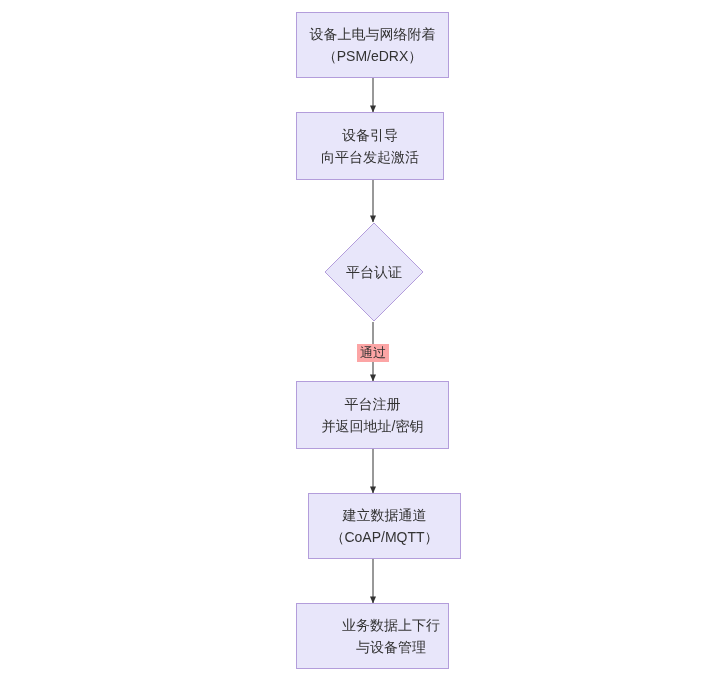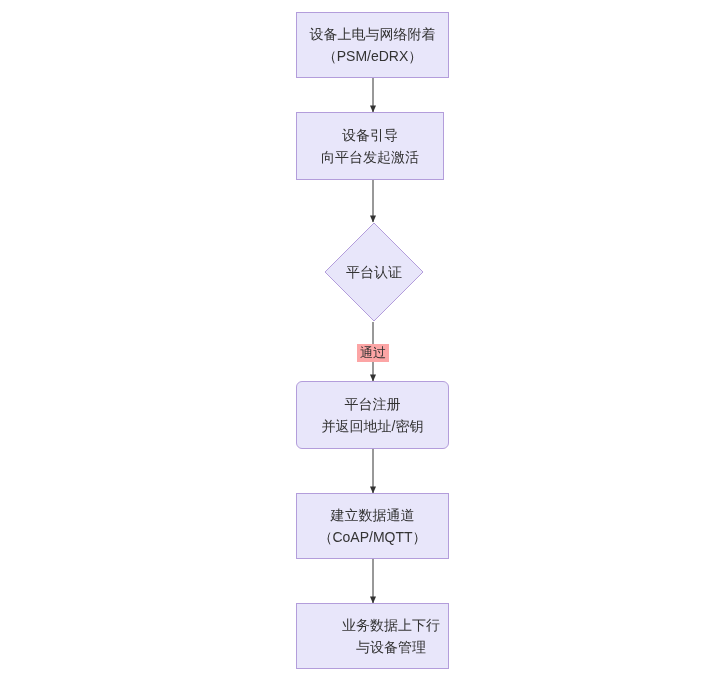--- a/index.html
+++ b/index.html
@@ -108,26 +108,26 @@
 向平台发起激活</span>
   </div>
 
   <div class="node node-decision" style="left:324px; top:222px; width:100px; height:100px;">
     <svg class="diamond-shape" width="100" height="100" viewBox="0 0 100 100" xmlns="http://www.w3.org/2000/svg">
       <polygon points="50,1 99,50 50,99 1,50" fill="#e8e6fa" stroke="#b39ddb" stroke-width="1"></polygon>
     </svg>
     <span class="diamond-label">平台认证</span>
   </div>
 
-  <div class="node node-process" style="left:296px; top:381px; width:153px; height:68px;border-radius:6px;">
+  <div class="node node-process" style="left:296px; top:381px; width:153px; height:68px;">
     <span class="node-label">平台注册
 并返回地址/密钥</span>
   </div>
 
-  <div class="node node-process" style="left:296px; top:493px; width:153px; height:66px;">
+  <div class="node node-process" style="left:308px; top:493px; width:153px; height:66px;">
     <span class="node-label">建立数据通道
 （CoAP/MQTT）</span>
   </div>
 
   <div class="node node-process" style="left:296px; top:603px; width:153px; height:66px;padding-left:37px;">
     <span class="node-label">业务数据上下行
 与设备管理</span>
   </div>
 
   <div class="edge-label" style="left:373px; top:344px;">通过</div>

